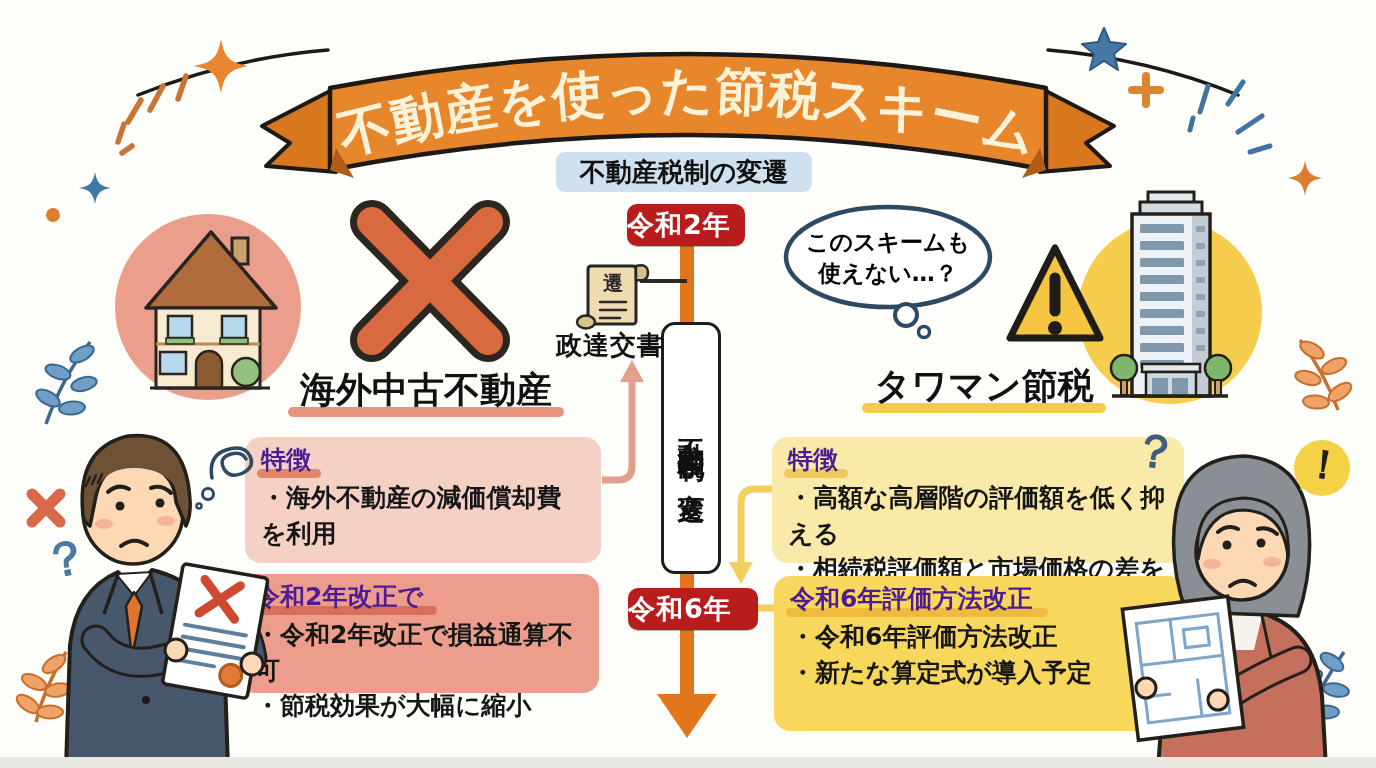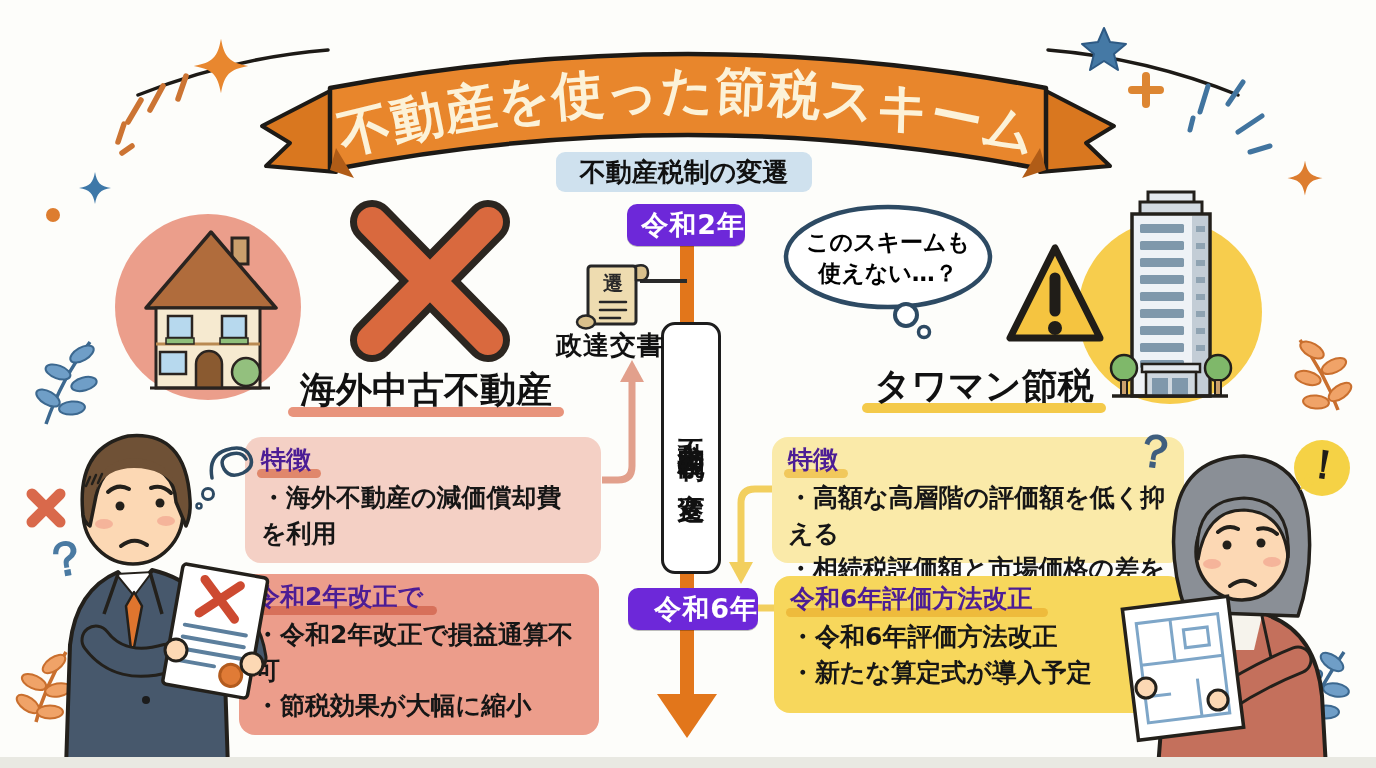--- a/index.html
+++ b/index.html
@@ -13,22 +13,22 @@
   svg{display:block;}
   .layer{position:absolute;left:0;top:0;width:1376px;height:768px;}
   .z1{z-index:1}.z2{z-index:2}.z3{z-index:3}.z4{z-index:4}
 
   .hdr-label{
     left:556px;top:152px;width:256px;height:40px;background:#cfe1ee;border-radius:9px;
     display:flex;align-items:center;justify-content:center;
     font-size:26px;font-weight:800;color:#111;
   }
   .badge{
-    background:#6d28d9;color:#fff;font-weight:800;font-size:27px;border-radius:10px;
-    display:flex;align-items:center;justify-content:flex-end;letter-spacing:1px;
+    background:#b91c1c;color:#fff;font-weight:800;font-size:27px;border-radius:10px;
+    display:flex;align-items:center;justify-content:flex-start;letter-spacing:1px;
     box-shadow:0 1px 0 rgba(0,0,0,.25);
   }
   .axis{
     left:661px;top:322px;width:54px;height:246px;background:#ffffff;
     border:3.5px solid #1d1d1d;border-radius:14px;
     writing-mode:vertical-rl;text-orientation:upright;
     display:flex;align-items:center;justify-content:center;
     font-size:27px;font-weight:800;letter-spacing:4px;color:#111;
   }
   .doc-label{
@@ -266,21 +266,21 @@
   <div class="abs cbox z2" style="left:245px;top:437px;width:356px;height:126px;background:#f4d0c5;">
     <div class="heading">
       <span class="bar" style="width:64px;background:#e0876b;"></span>
       <span class="txt">特徴</span>
     </div>
     <div class="bullets">
       <div>・海外不動産の減価償却費を利用</div>
     </div>
   </div>
 
-  <div class="abs cbox z2" style="left:239px;top:574px;width:360px;height:161px;background:#ec9d8b;">
+  <div class="abs cbox z2" style="left:239px;top:574px;width:360px;height:119px;background:#ec9d8b;">
     <div class="heading">
       <span class="bar" style="width:186px;background:#d7705a;"></span>
       <span class="txt">令和2年改正で</span>
     </div>
     <div class="bullets">
       <div>・令和2年改正で損益通算不可</div>
       <div>・節税効果が大幅に縮小</div>
     </div>
   </div>
 
@@ -288,21 +288,21 @@
     <div class="heading">
       <span class="bar" style="width:64px;background:#f1c85c;"></span>
       <span class="txt">特徴</span>
     </div>
     <div class="bullets">
       <div>・高額な高層階の評価額を低く抑える</div>
       <div>・相続税評価額と市場価格の差を利用</div>
     </div>
   </div>
 
-  <div class="abs cbox z2" style="left:774px;top:576px;width:410px;height:137px;background:#f7d75c;">
+  <div class="abs cbox z2" style="left:774px;top:576px;width:410px;height:155px;background:#f7d75c;">
     <div class="heading">
       <span class="bar" style="width:262px;background:#eebb3c;"></span>
       <span class="txt">令和6年評価方法改正</span>
     </div>
     <div class="bullets">
       <div>・令和6年評価方法改正</div>
       <div>・新たな算定式が導入予定</div>
     </div>
   </div>
 

